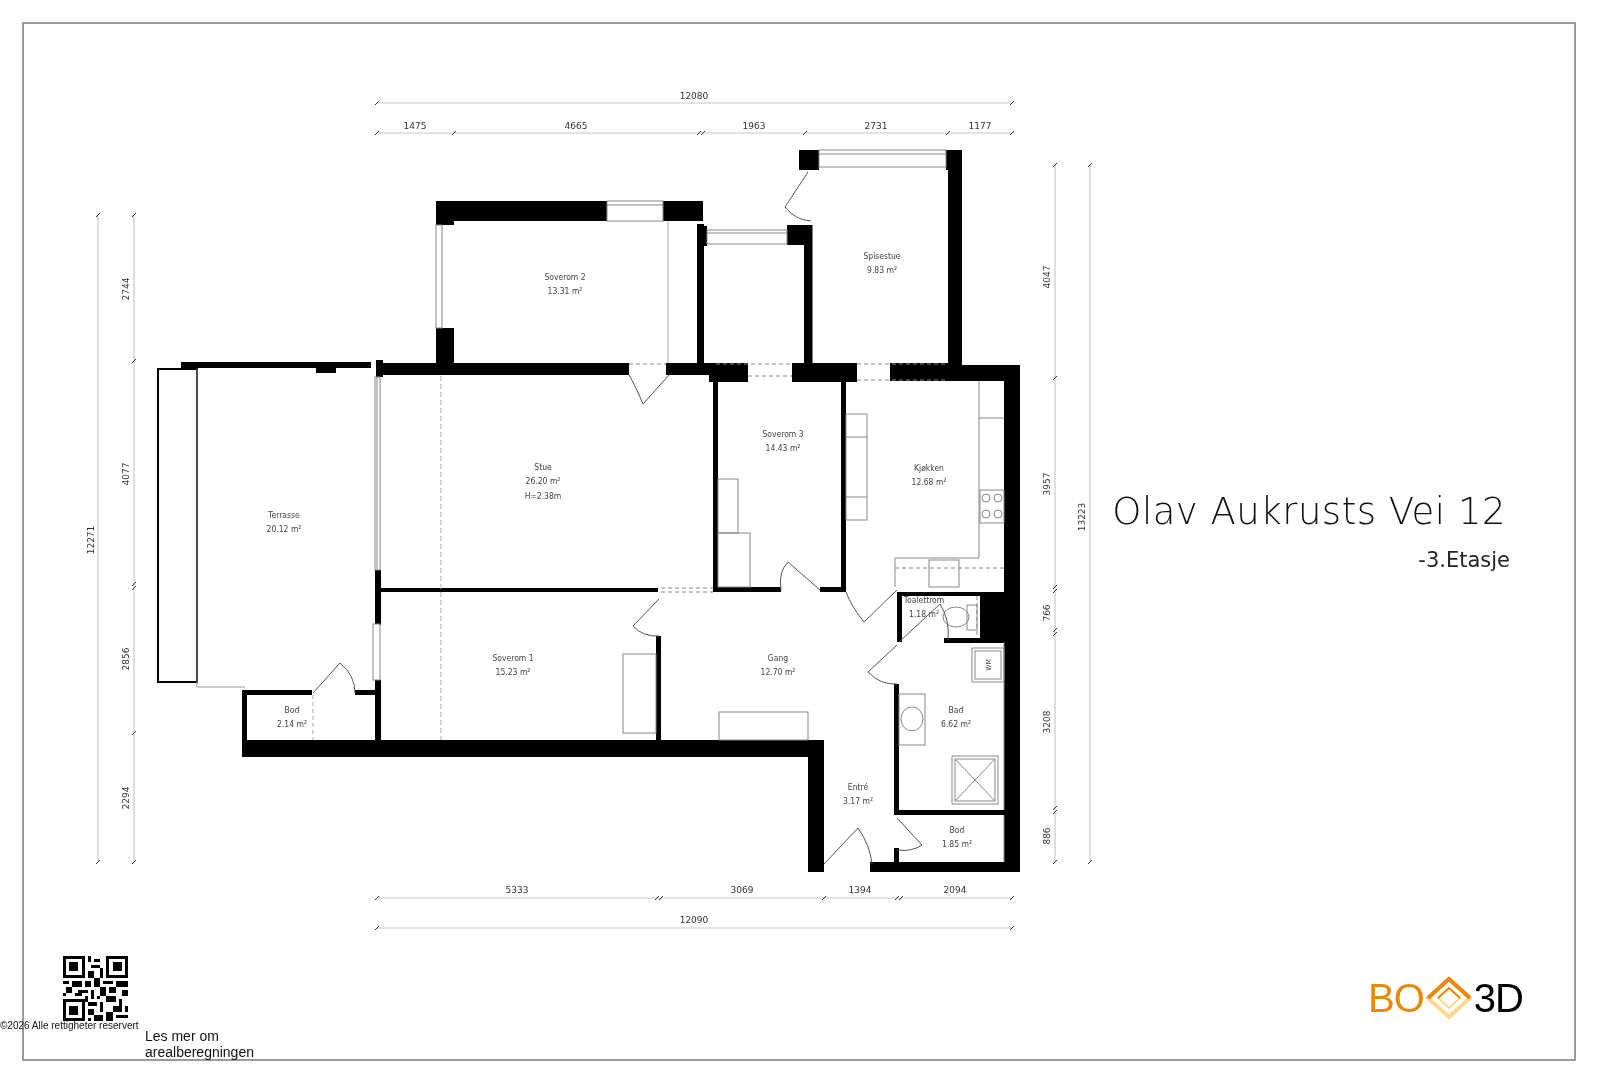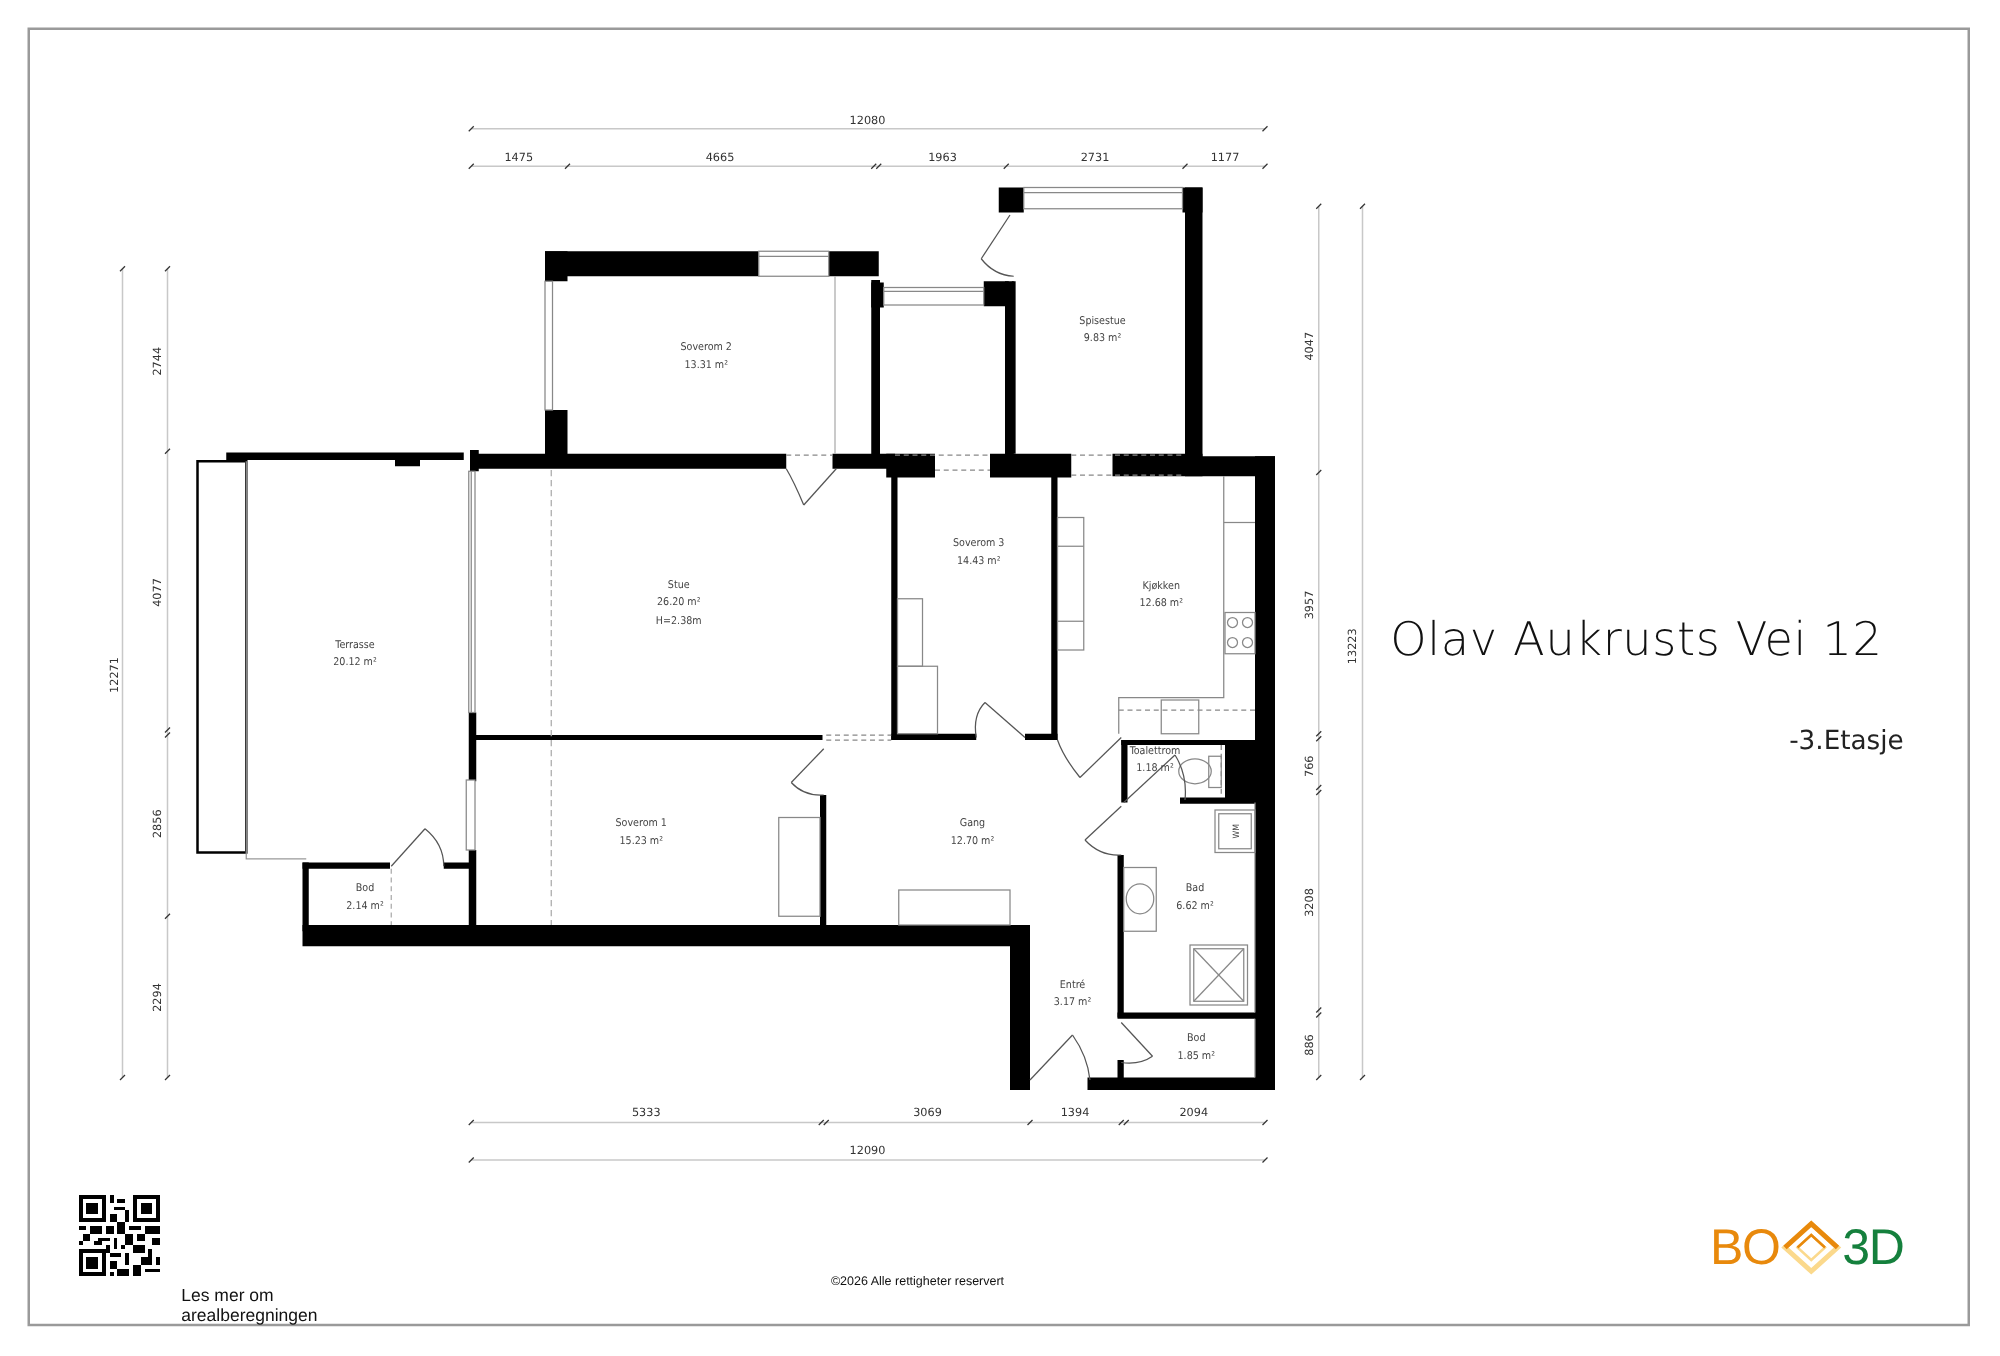--- a/index.html
+++ b/index.html
@@ -2,27 +2,27 @@
 <html><head>
 <meta charset="utf-8">
 <style>
   html,body{margin:0;padding:0;background:#ffffff;}
   body{width:1600px;height:1085px;position:relative;overflow:hidden;font-family:"Liberation Sans",sans-serif;}
   .frame{position:absolute;left:22px;top:22px;width:1554px;height:1039px;border:2px solid #9a9a9a;box-sizing:border-box;background:#fff;}
   svg.plan{position:absolute;left:0;top:0;}
   .lbl{font-family:"DejaVu Sans Condensed","DejaVu Sans",sans-serif;font-size:8.5px;fill:#444;}
   .dim{font-family:"DejaVu Sans","Liberation Sans",sans-serif;font-size:9px;fill:#333;}
   .title{position:absolute;right:94px;top:490px;font-family:"DejaVu Sans",sans-serif;font-size:37px;color:#111;font-weight:300;letter-spacing:0.5px;white-space:nowrap;}
-  .subtitle{position:absolute;right:77px;top:548px;font-family:"DejaVu Sans",sans-serif;font-size:21px;color:#222;white-space:nowrap;margin-top:32px;}
+  .subtitle{position:absolute;right:90px;top:548px;font-family:"DejaVu Sans",sans-serif;font-size:21px;color:#222;white-space:nowrap;}
   .qr{position:absolute;left:63px;top:956px;width:65px;height:65px;}
   .qrtext{position:absolute;left:145px;top:1028px;font-size:14px;color:#111;line-height:16px;}
-  .copyright{position:absolute;left:0;width:1468px;top:1020px;text-align:center;font-size:10px;color:#111;}
+  .copyright{position:absolute;left:0;width:1468px;top:1020px;font-size:10px;color:#111;}
   .logo{position:absolute;left:1368px;top:976px;height:44px;display:flex;align-items:center;}
   .logo .bo{font-family:"Liberation Sans",sans-serif;font-size:40px;color:#E8890C;letter-spacing:-1px;}
-  .logo .three{font-family:"Liberation Sans",sans-serif;font-size:40px;color:#15803d;letter-spacing:-1px;}
+  .logo .three{font-family:"Liberation Sans",sans-serif;font-size:40px;color:#000000;letter-spacing:-1px;}
 </style>
 </head>
 <body>
 
 <div class="frame"></div>
 
 <svg class="plan" width="1600" height="1085" viewBox="0 0 1600 1085">
   <defs>
     <pattern id="none" width="1" height="1"></pattern>
   </defs>

